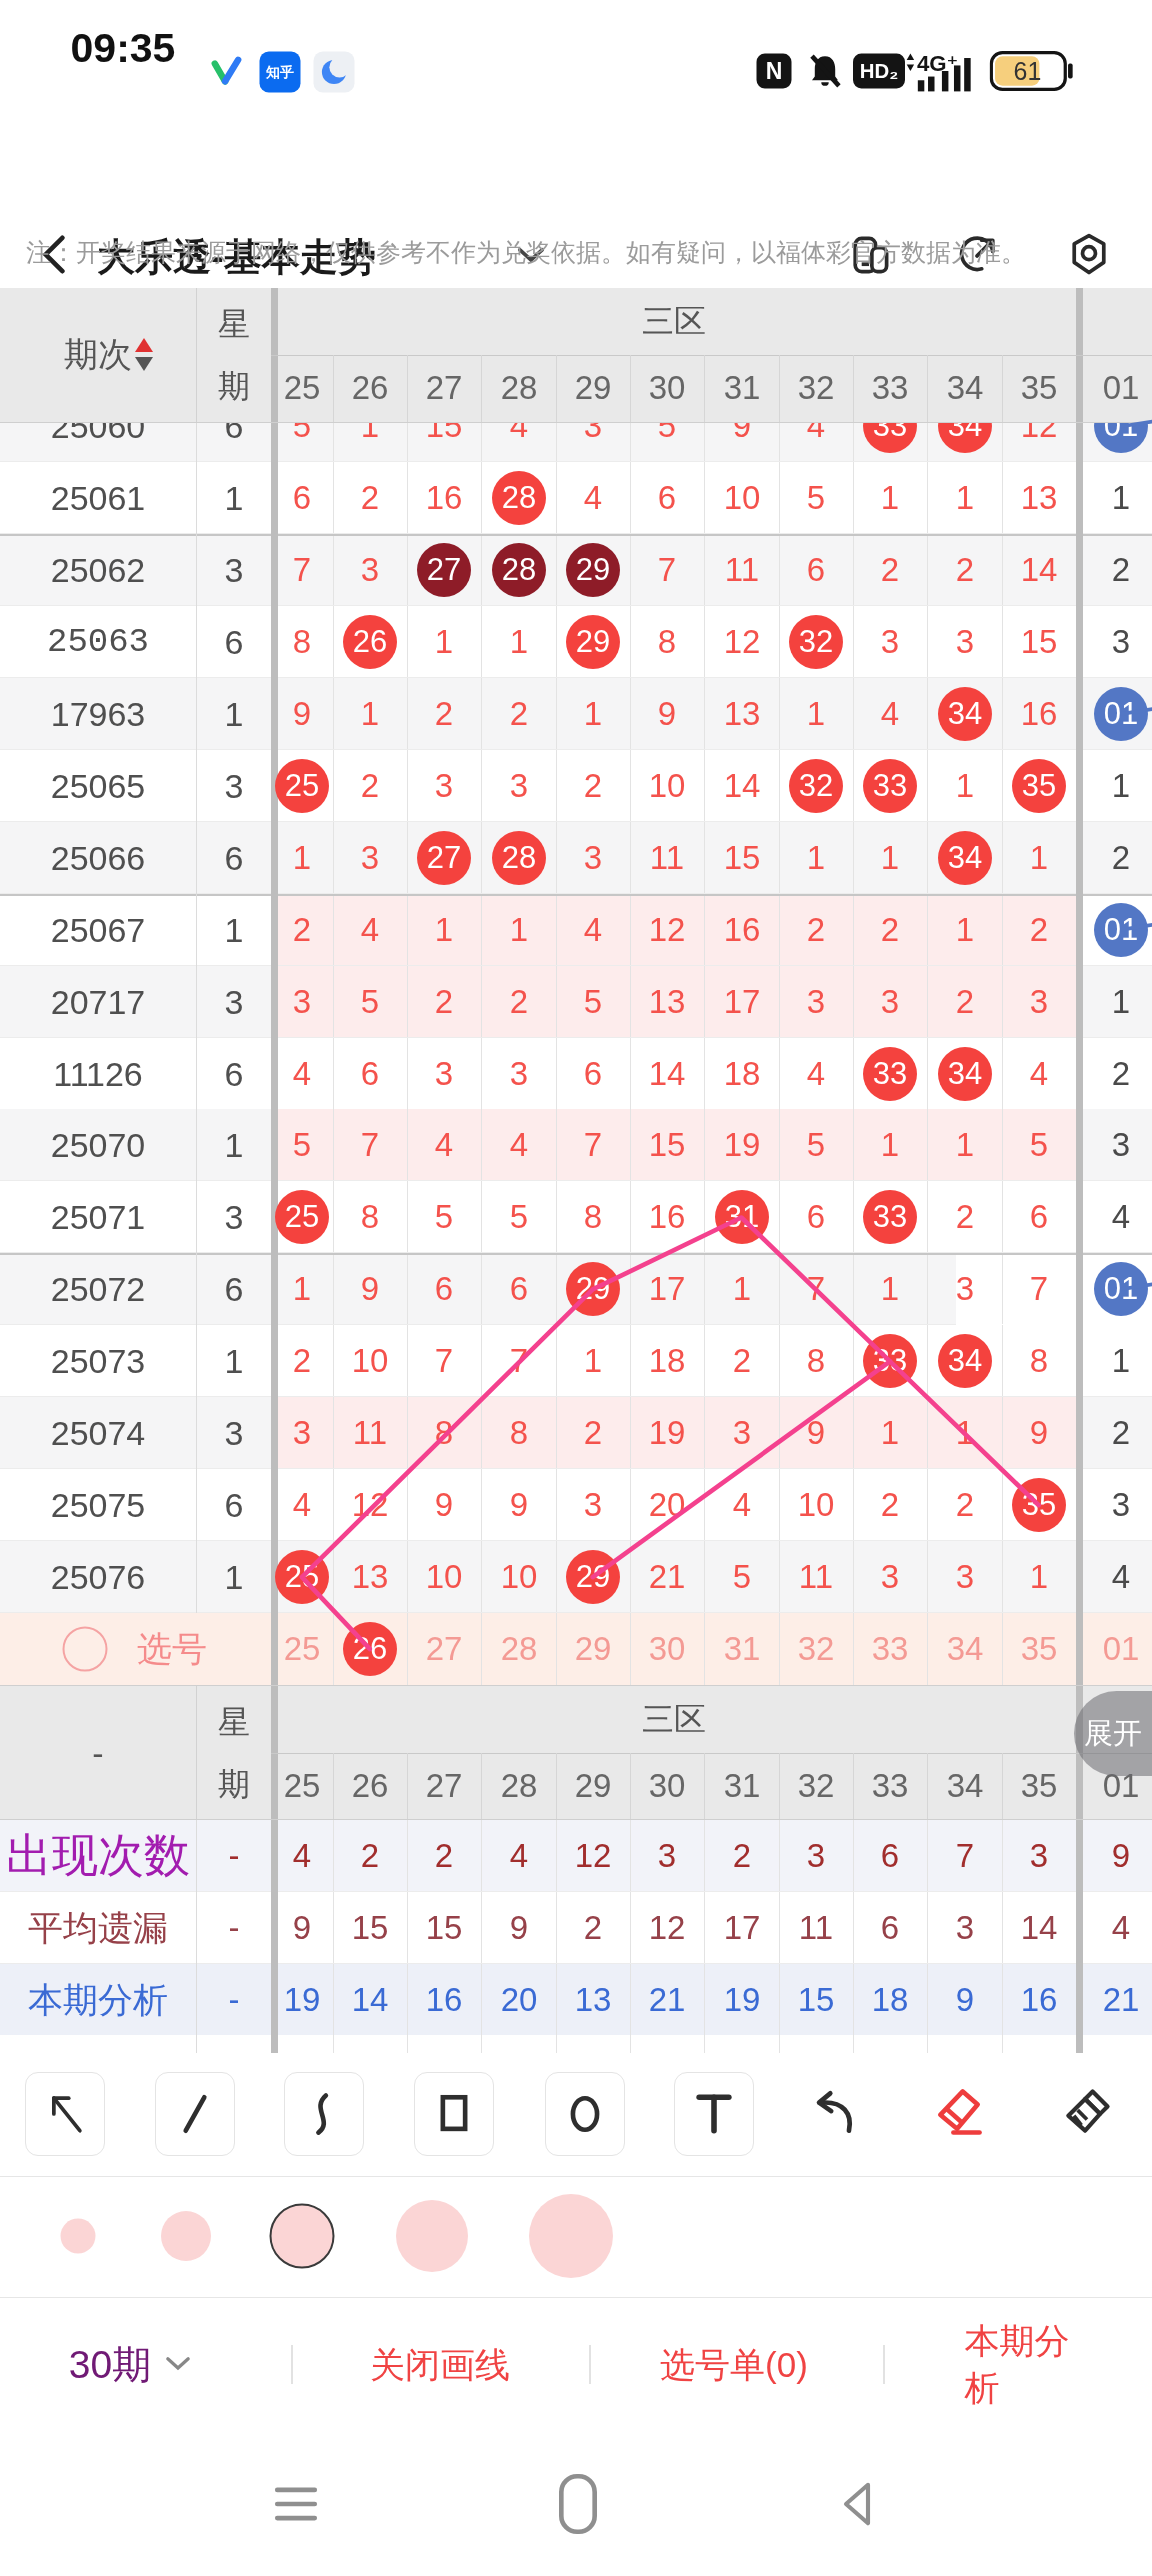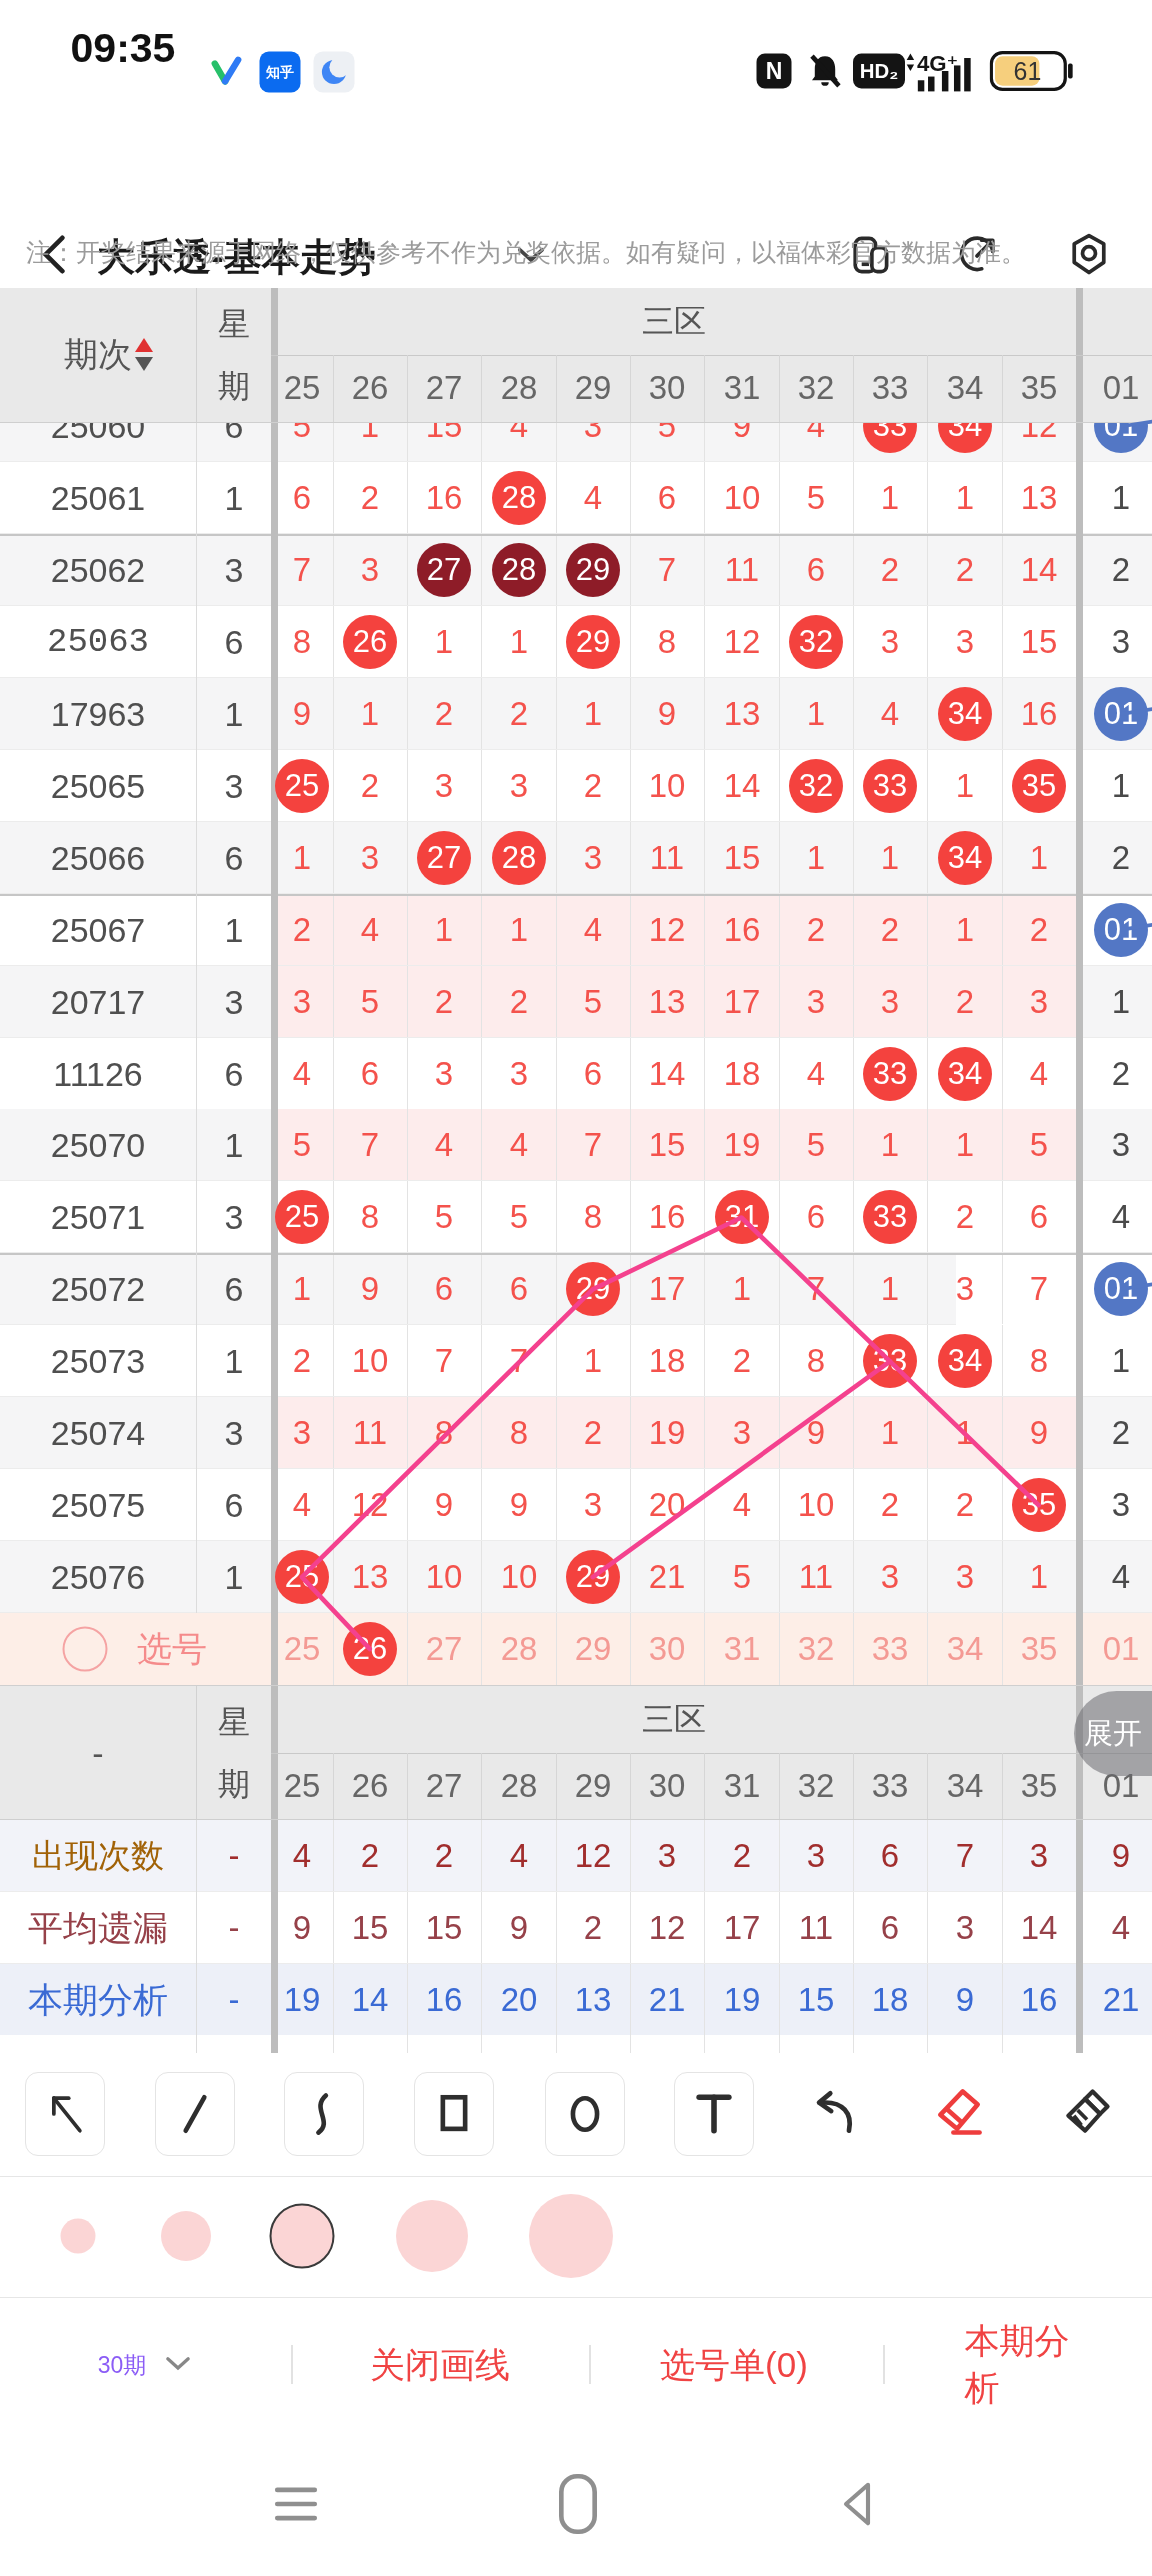--- a/index.html
+++ b/index.html
@@ -668,21 +668,21 @@
       <div class="vline" style="position: absolute; left: 333px; top: 0px; bottom: 0px; width: 0.9px;"></div>
       <div class="vline" style="position: absolute; left: 407px; top: 0px; bottom: 0px; width: 0.9px;"></div>
       <div class="vline" style="position: absolute; left: 481px; top: 0px; bottom: 0px; width: 0.9px;"></div>
       <div class="vline" style="position: absolute; left: 556px; top: 0px; bottom: 0px; width: 0.9px;"></div>
       <div class="vline" style="position: absolute; left: 630px; top: 0px; bottom: 0px; width: 0.9px;"></div>
       <div class="vline" style="position: absolute; left: 704px; top: 0px; bottom: 0px; width: 0.9px;"></div>
       <div class="vline" style="position: absolute; left: 779px; top: 0px; bottom: 0px; width: 0.9px;"></div>
       <div class="vline" style="position: absolute; left: 853px; top: 0px; bottom: 0px; width: 0.9px;"></div>
       <div class="vline" style="position: absolute; left: 927px; top: 0px; bottom: 0px; width: 0.9px;"></div>
       <div class="vline" style="position: absolute; left: 1002px; top: 0px; bottom: 0px; width: 0.9px;"></div>
-      <div style="position: absolute; left: 98px; top: 50%; transform: translate(-50%, -50%); font-size: 33px; color: #a16207; white-space: nowrap; text-align: right;">出现次数</div>
+      <div style="position: absolute; left: 98px; top: 50%; transform: translate(-50%, -50%); font-size: 46px; color: #a21caf; white-space: nowrap; text-align: right;">出现次数</div>
       <div style="position: absolute; left: 234px; top: 50%; transform: translate(-50%, -50%); font-size: 33px; color: rgb(161, 45, 45);">-</div>
       <div style="position: absolute; left: 302px; top: 50%; transform: translate(-50%, -50%); font-size: 33px; color: rgb(161, 45, 45); z-index: 1;">4</div>
       <div style="position: absolute; left: 370px; top: 50%; transform: translate(-50%, -50%); font-size: 33px; color: rgb(161, 45, 45); z-index: 1;">2</div>
       <div style="position: absolute; left: 444px; top: 50%; transform: translate(-50%, -50%); font-size: 33px; color: rgb(161, 45, 45); z-index: 1;">2</div>
       <div style="position: absolute; left: 519px; top: 50%; transform: translate(-50%, -50%); font-size: 33px; color: rgb(161, 45, 45); z-index: 1;">4</div>
       <div style="position: absolute; left: 593px; top: 50%; transform: translate(-50%, -50%); font-size: 33px; color: rgb(161, 45, 45); z-index: 1;">12</div>
       <div style="position: absolute; left: 667px; top: 50%; transform: translate(-50%, -50%); font-size: 33px; color: rgb(161, 45, 45); z-index: 1;">3</div>
       <div style="position: absolute; left: 742px; top: 50%; transform: translate(-50%, -50%); font-size: 33px; color: rgb(161, 45, 45); z-index: 1;">2</div>
       <div style="position: absolute; left: 816px; top: 50%; transform: translate(-50%, -50%); font-size: 33px; color: rgb(161, 45, 45); z-index: 1;">3</div>
       <div style="position: absolute; left: 890px; top: 50%; transform: translate(-50%, -50%); font-size: 33px; color: rgb(161, 45, 45); z-index: 1;">6</div>
@@ -843,21 +843,21 @@
 <div class="abs" style="top:2177px;left:0;width:1152px;height:120px;background:#fff;">
   <span class="abs brush ctr" style="left:78px;top:59px;width:35px;height:35px;"></span>
   <span class="abs brush ctr" style="left:186px;top:59px;width:50px;height:50px;"></span>
   <span class="abs brush ctr" style="left:302px;top:59px;width:61px;height:61px;border:2.8px solid #3a3a3a;"></span>
   <span class="abs brush ctr" style="left:432px;top:59px;width:72px;height:72px;"></span>
   <span class="abs brush ctr" style="left:571px;top:59px;width:84px;height:84px;"></span>
 </div>
 <div class="abs" style="top:2297px;left:0;width:1152px;height:0.9px;background:#e6e6e6;"></div>
 
 <div class="abs" style="top:2298px;left:0;width:1152px;height:155px;background:#fff;">
-  <span class="abs ctr" style="left:110px;top:67px;font-size:23px;color:#8b5cf6;margin-left:12px;">30期</span>
+  <span class="abs ctr" style="left:110px;top:67px;font-size:39px;color:#701a75;">30期</span>
   <span class="abs" style="left:165px;top:58px;">
     <svg width="26" height="16.7" viewBox="0 0 28 18">
         <polyline points="3,3 14,13 25,3" fill="none" stroke="#888" stroke-width="3.5" stroke-linecap="round"></polyline>
       </svg>
   </span>
   <span class="abs bb-div" style="left:291px;top:47px;"></span>
   <span class="abs bb-red ctr" style="left:440px;top:67px;">关闭画线</span>
   <span class="abs bb-div" style="left:589px;top:47px;"></span>
   <span class="abs bb-red ctr" style="left:734px;top:67px;">选号单(0)</span>
   <span class="abs bb-div" style="left:883px;top:47px;"></span>

